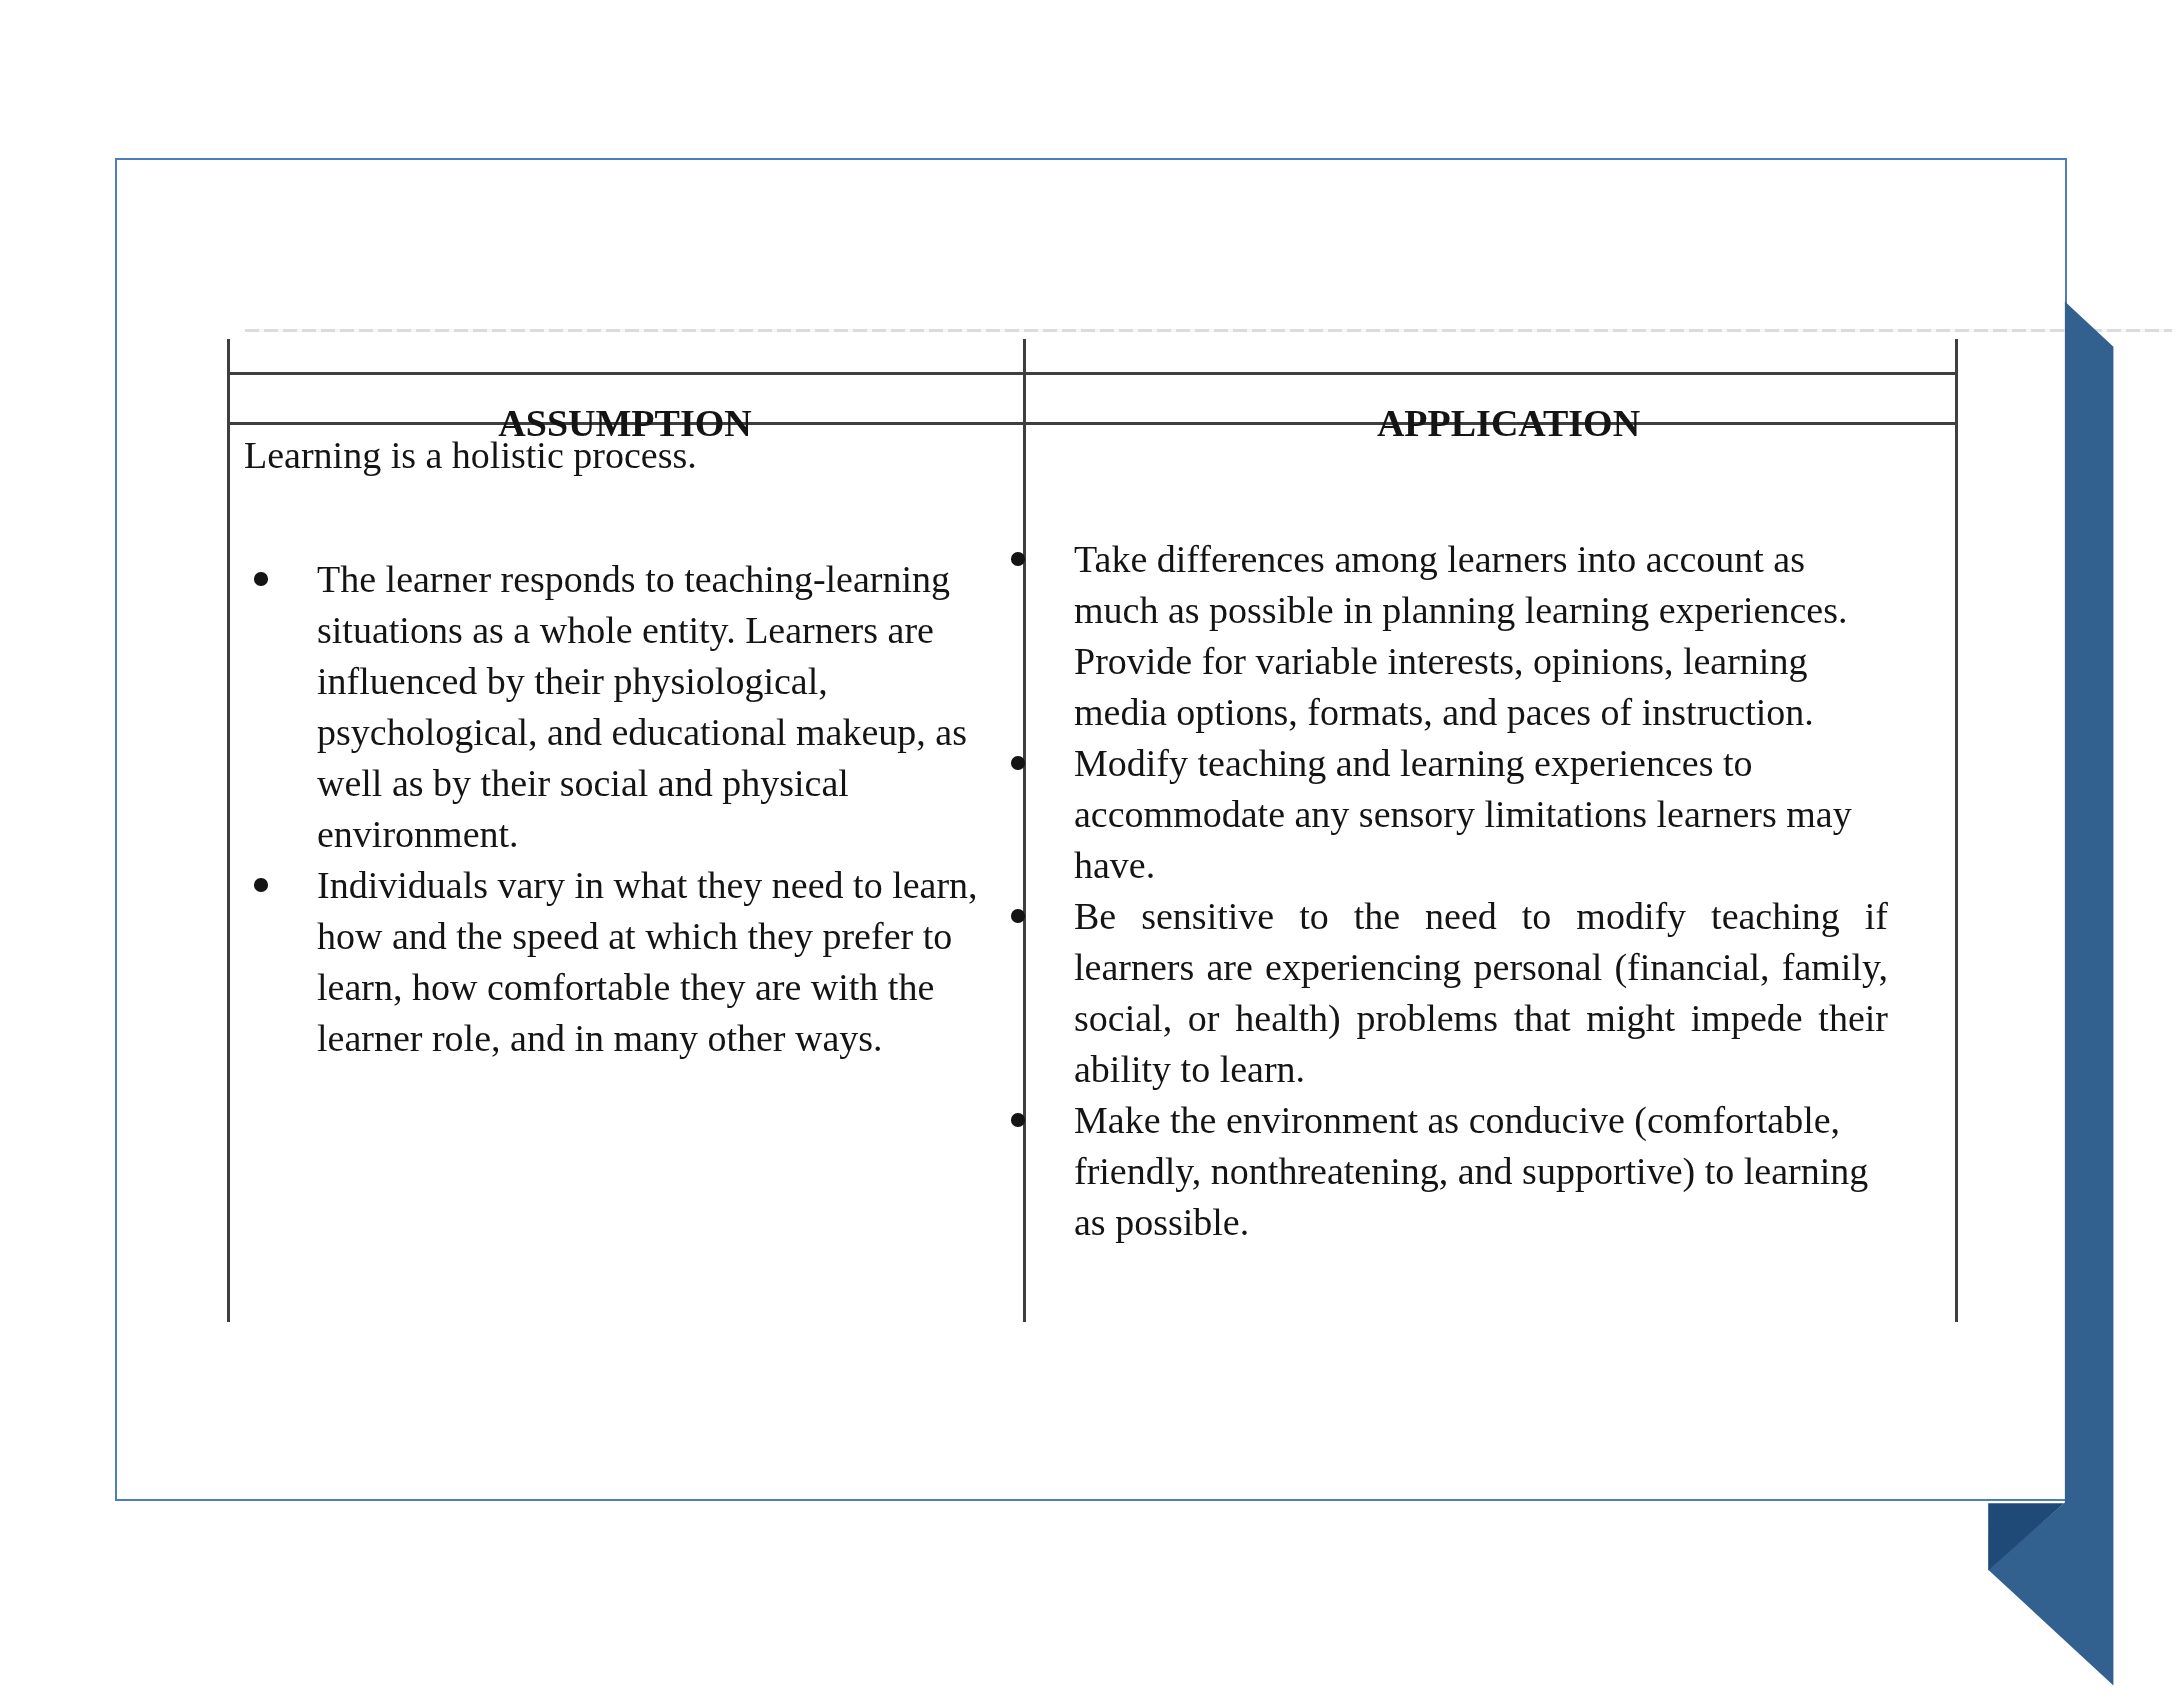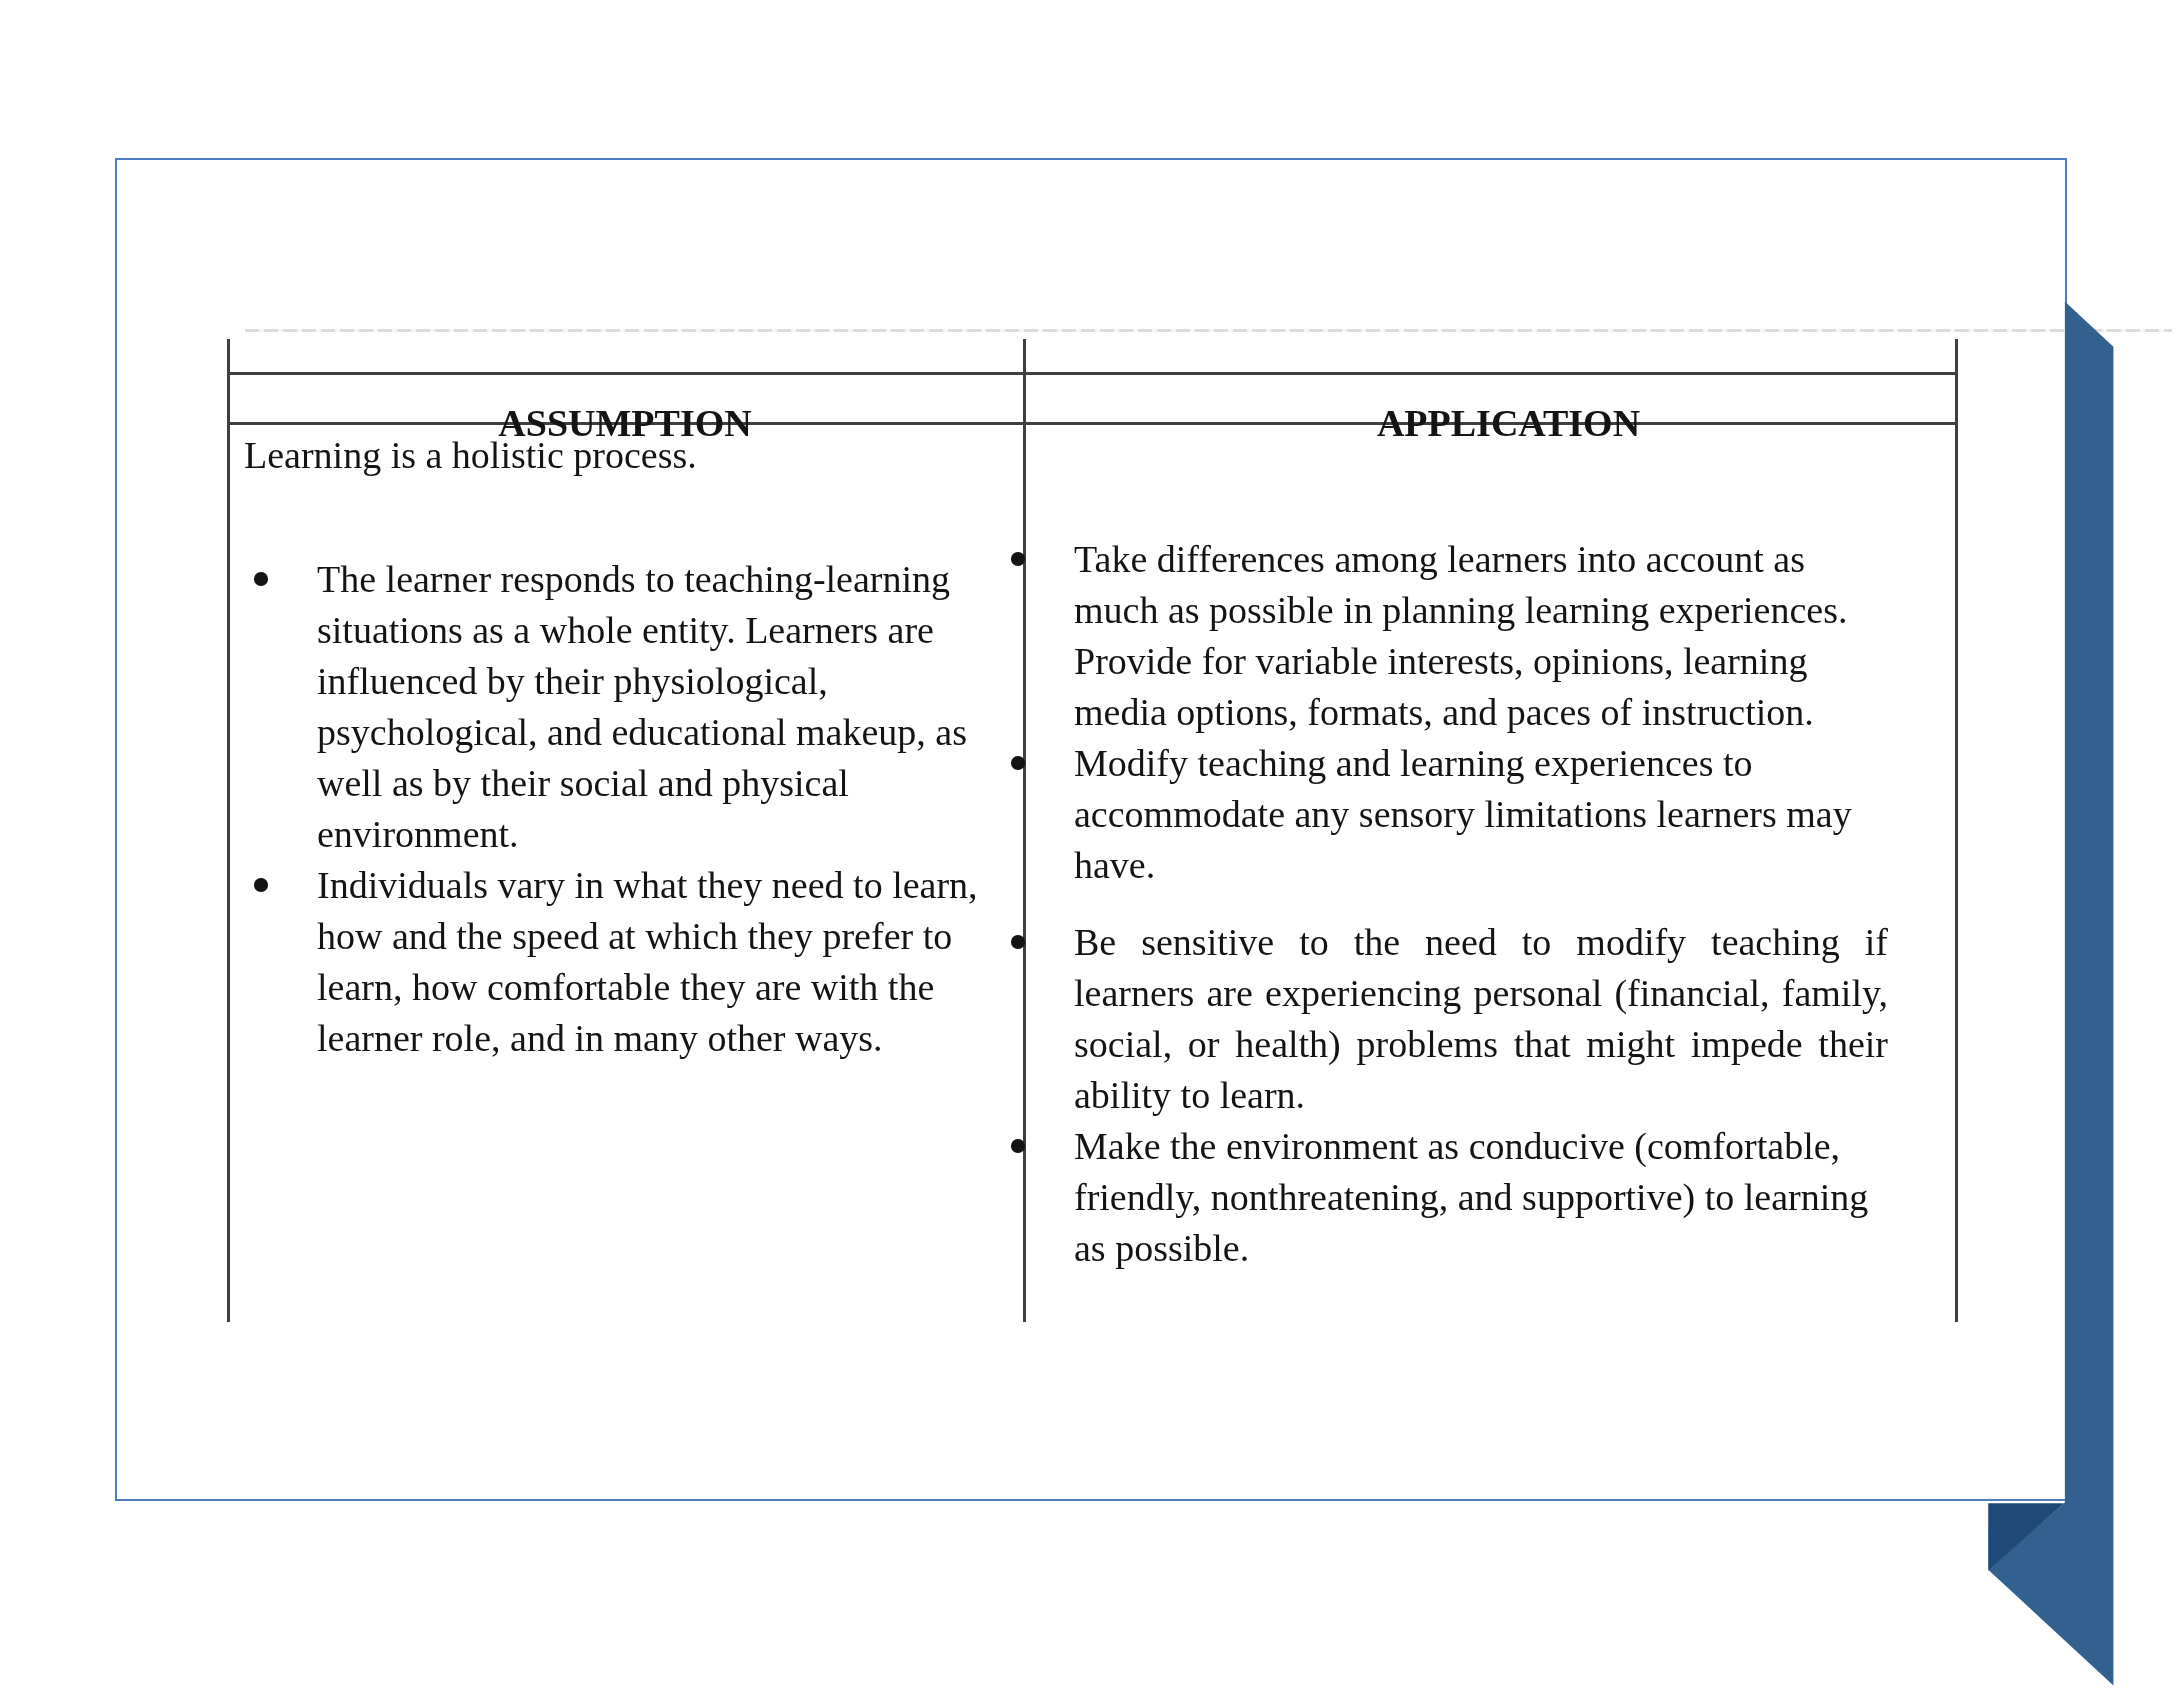--- a/index.html
+++ b/index.html
@@ -44,21 +44,21 @@
     position:absolute;left:244px;top:430px;width:750px;
     font-weight:normal;font-size:38px;line-height:51px;
   }
   ul.blist{
     position:absolute;margin:0;padding:0;list-style:none;
     font-size:38px;line-height:51px;
   }
   .left-list{left:244px;top:554px;width:772px;}
   .right-list{left:1001px;top:534px;width:887px;}
   ul.blist li{position:relative;margin:0;padding:0 0 0 73px;}
-  ul.blist li.justify{text-align:justify;margin-top:26px;}
+  ul.blist li.justify{text-align:justify;}
   .bdot{
     position:absolute;left:10.2px;top:18px;width:13.6px;height:13.6px;
     border-radius:50%;background:var(--text);
   }
 
   
   .ribbon{position:absolute;left:0;top:0;width:2181px;height:1706px;pointer-events:none;}
 </style>
 </head>
 <body>

